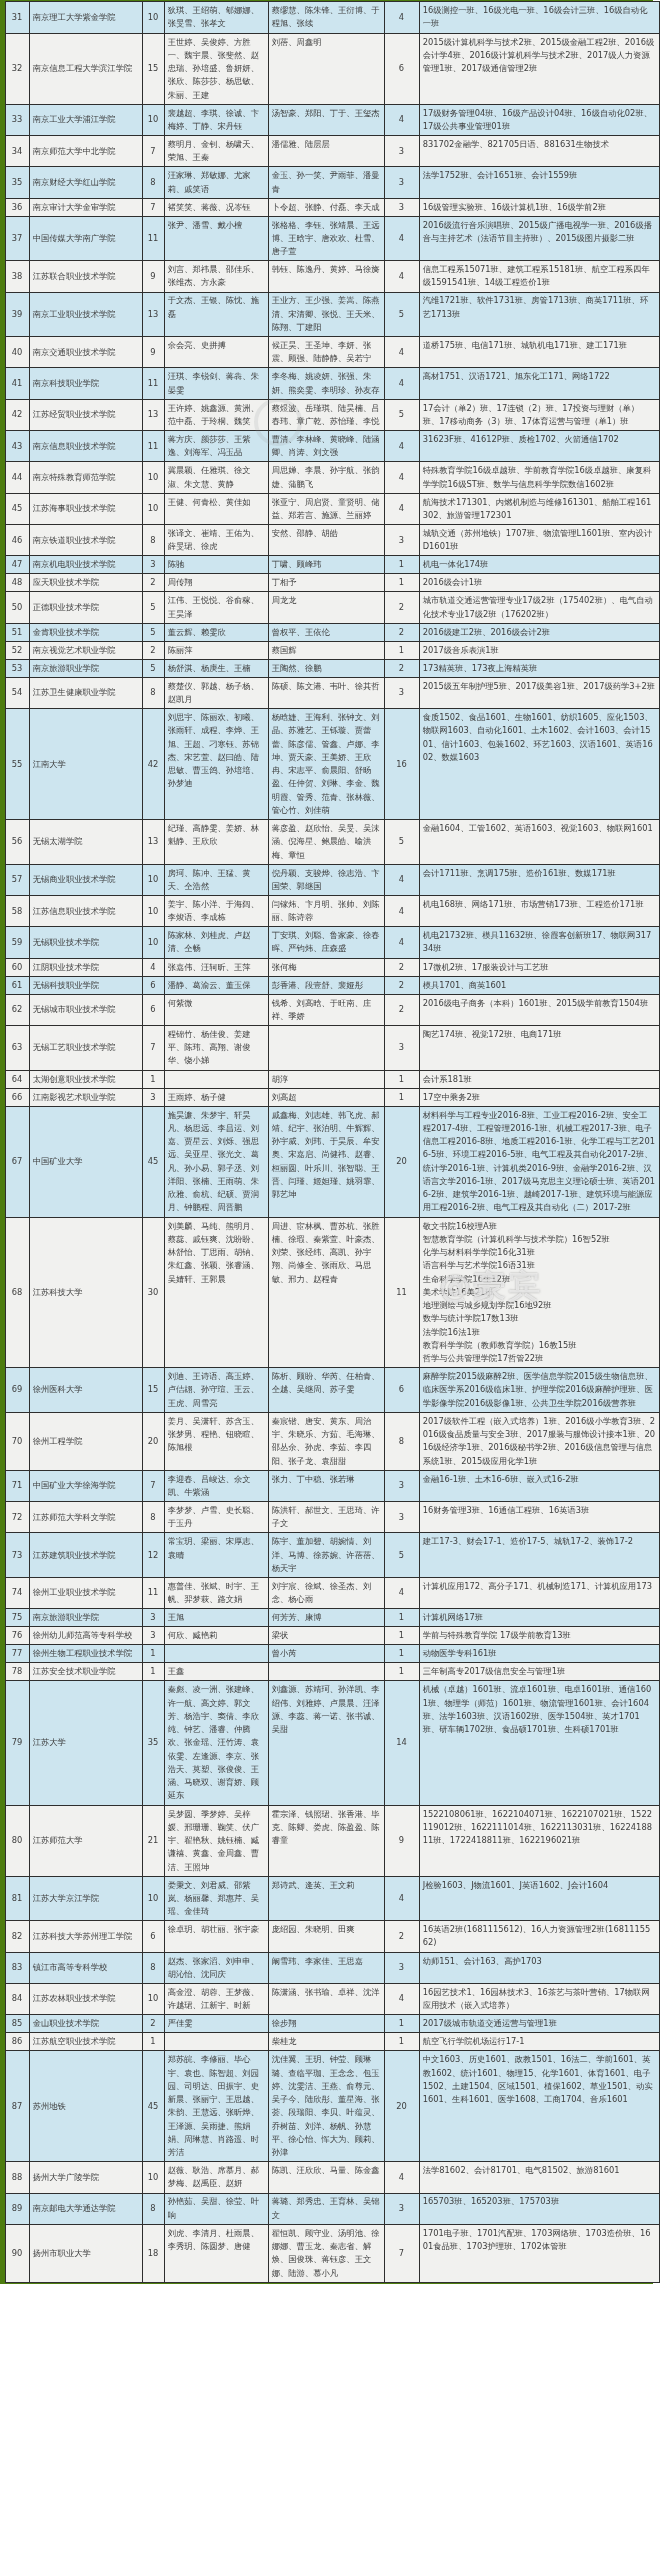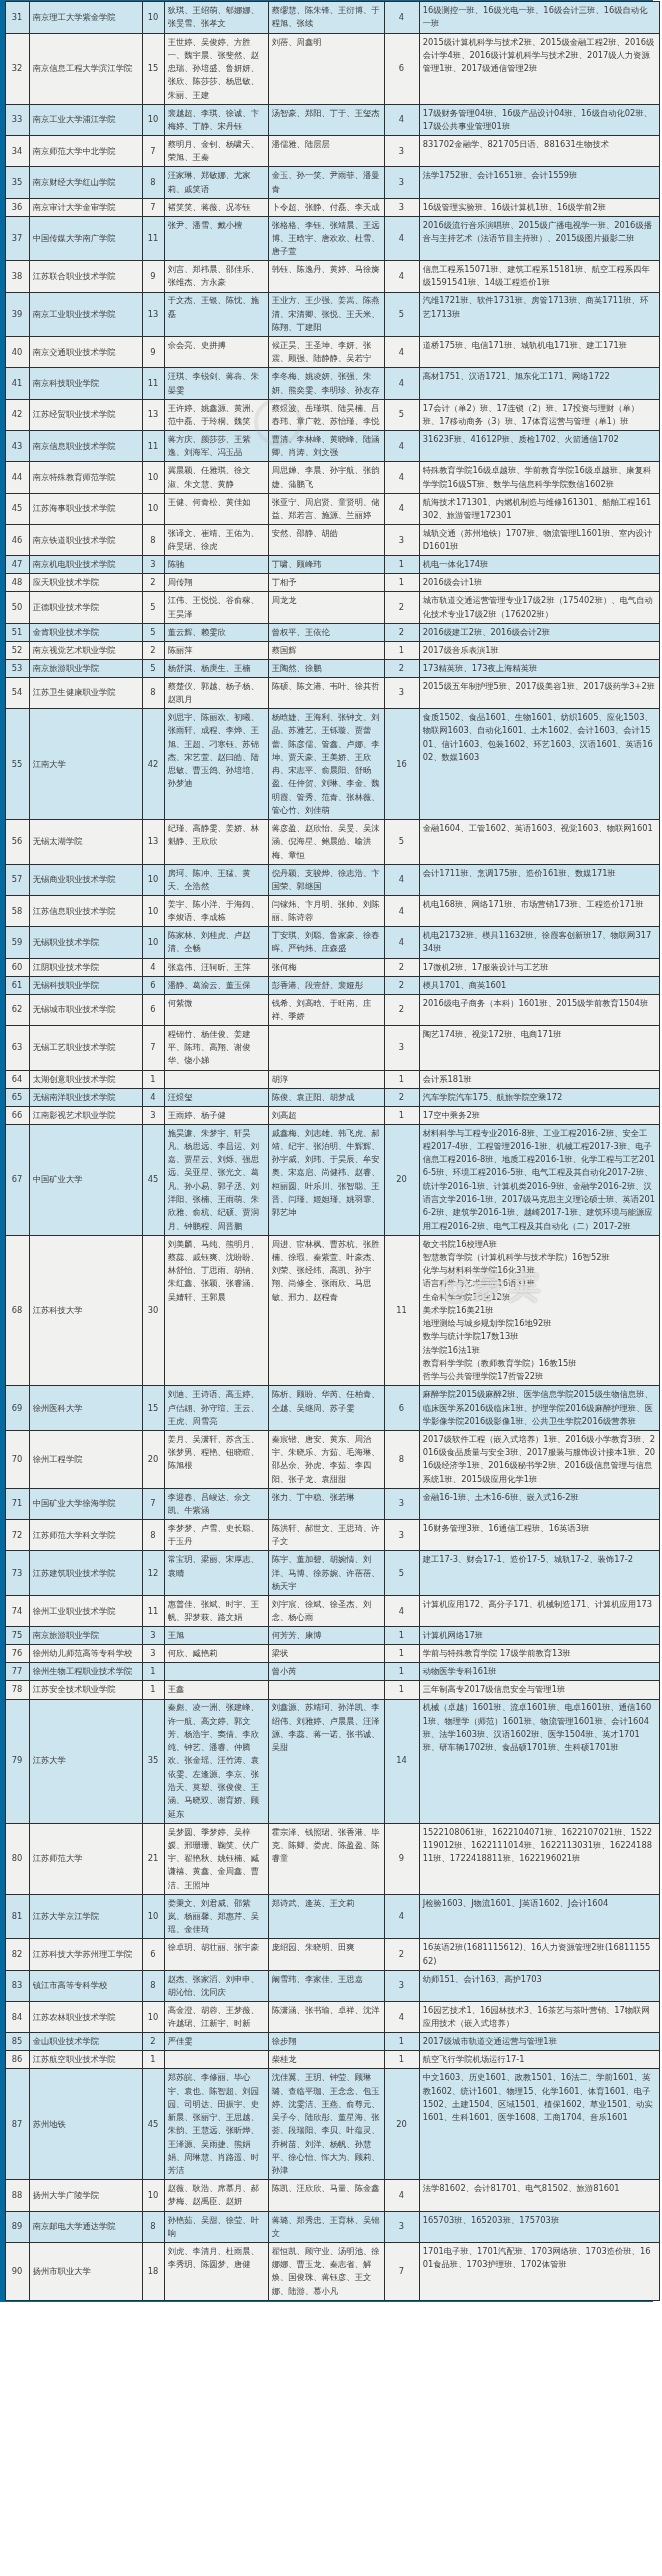--- a/index.html
+++ b/index.html
@@ -1,17 +1,17 @@
 <!DOCTYPE html>
 <html style="font-size:10.2px"><head>
 <meta charset="utf-8">
 <style>
   html,body{margin:0;padding:0;background:#ffffff;}
   body{font-family:"DejaVu Sans","Liberation Sans",sans-serif;}
-  .page{position:relative;width:653px;background:#0369a1;padding:1.3px 0 1.3px 0;}
+  .page{position:relative;width:653px;background:#4d7c0f;padding:1.3px 0 1.3px 0;}
   table.award{border-collapse:collapse;table-layout:fixed;margin-left:4.5px;width:655px;}
   table.award td{
     border:1.3px solid #2e2e2e;
     font-size:8.3px;
     line-height:1.6;
     color:#3d3d3d;
     padding:1.9px 3.2px;
     word-break:break-all;
     overflow-wrap:break-word;
   }
@@ -338,29 +338,20 @@
     </tr>
         <tr class="shade-plain">
       <td class="c-num">64</td>
       <td class="c-school">太湖创意职业技术学院</td>
       <td class="c-cnt">1</td>
       <td class="c-names"></td>
       <td class="c-names">胡淳</td>
       <td class="c-cnt">1</td>
       <td class="c-classes">会计系181班</td>
     </tr>
-        <tr class="shade-blue">
-      <td class="c-num">65</td>
-      <td class="c-school">无锡南洋职业技术学院</td>
-      <td class="c-cnt">4</td>
-      <td class="c-names">汪煜玺</td>
-      <td class="c-names">陈俊、袁正阳、胡梦成</td>
-      <td class="c-cnt">2</td>
-      <td class="c-classes">汽车学院汽车175、航旅学院空乘172</td>
-    </tr>
         <tr class="shade-plain">
       <td class="c-num">66</td>
       <td class="c-school">江南影视艺术职业学院</td>
       <td class="c-cnt">3</td>
       <td class="c-names">王雨婷、杨子健</td>
       <td class="c-names">刘高超</td>
       <td class="c-cnt">1</td>
       <td class="c-classes">17空中乘务2班</td>
     </tr>
         <tr class="shade-blue">

